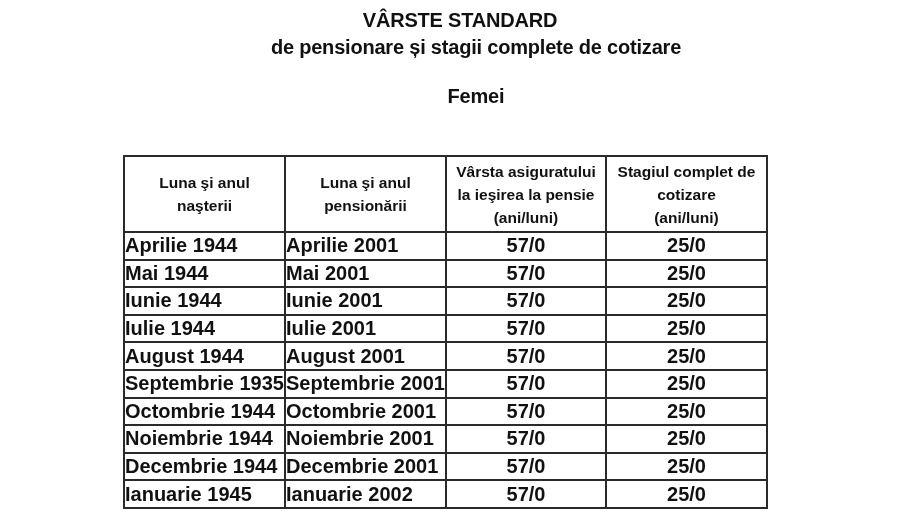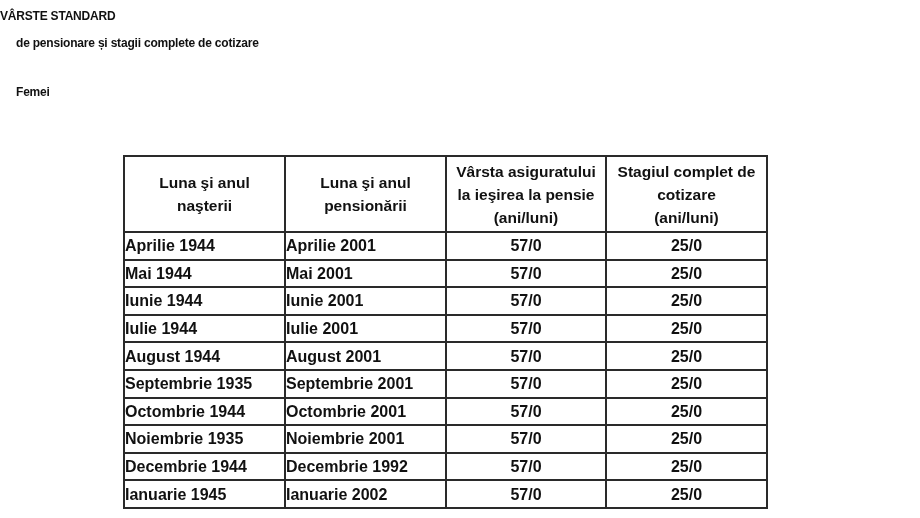--- a/index.html
+++ b/index.html
@@ -12,41 +12,42 @@
     height: 518px;
     overflow: hidden;
     position: relative;
     font-family: "Liberation Sans", "DejaVu Sans", sans-serif;
     color: #111111;
   }
   .title {
     position: absolute;
     left: 0;
     width: 920px;
+    text-align: center;
     font-weight: bold;
-    font-size: 12px;
+    font-size: 20px;
     letter-spacing: -0.2px;
   }
   .t1 { top: 9px; }
   .t2 { top: 36px; padding-left: 16px; }
   .t3 { top: 85px; padding-left: 16px; }
 
   table.grid {
     position: absolute;
     left: 123px;
     top: 155px;
     border-collapse: collapse;
     table-layout: fixed;
     border-radius: 24px;
   }
   table.grid th, table.grid td {
     border: 2px solid #2a2a2a;
     padding: 0;
     font-weight: bold;
-    font-size: 16px;
+    font-size: 20px;
     white-space: nowrap;
     overflow: hidden;
   }
   table.grid th {
     height: 74px;
     text-align: center;
     vertical-align: middle;
     line-height: 23px;
     font-size: 15.5px;
   }
@@ -135,28 +136,28 @@
       <td class="center">57/0</td>
       <td class="center">25/0</td>
     </tr>
     <tr>
       <td class="left">Octombrie 1944</td>
       <td class="left">Octombrie 2001</td>
       <td class="center">57/0</td>
       <td class="center">25/0</td>
     </tr>
     <tr>
-      <td class="left">Noiembrie 1935</td>
+      <td class="left">Noiembrie 1944</td>
       <td class="left">Noiembrie 2001</td>
       <td class="center">57/0</td>
       <td class="center">25/0</td>
     </tr>
     <tr>
       <td class="left">Decembrie 1944</td>
-      <td class="left">Decembrie 1992</td>
+      <td class="left">Decembrie 2001</td>
       <td class="center">57/0</td>
       <td class="center">25/0</td>
     </tr>
     <tr>
       <td class="left">Ianuarie 1945</td>
       <td class="left">Ianuarie 2002</td>
       <td class="center">57/0</td>
       <td class="center">25/0</td>
     </tr>
   </tbody>

